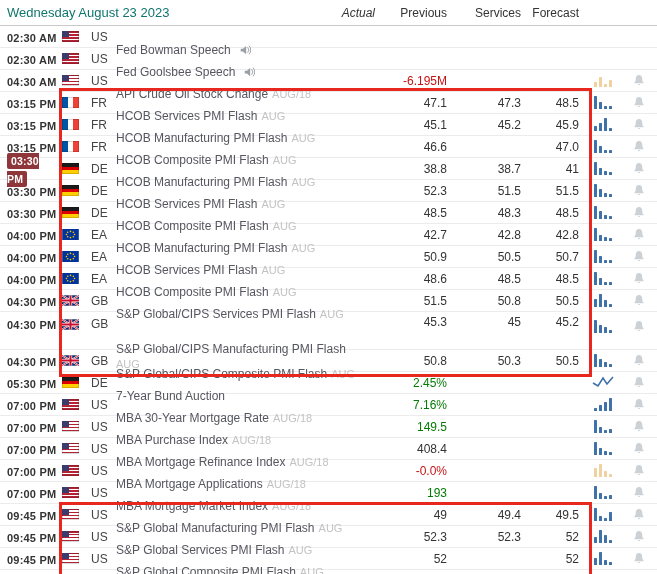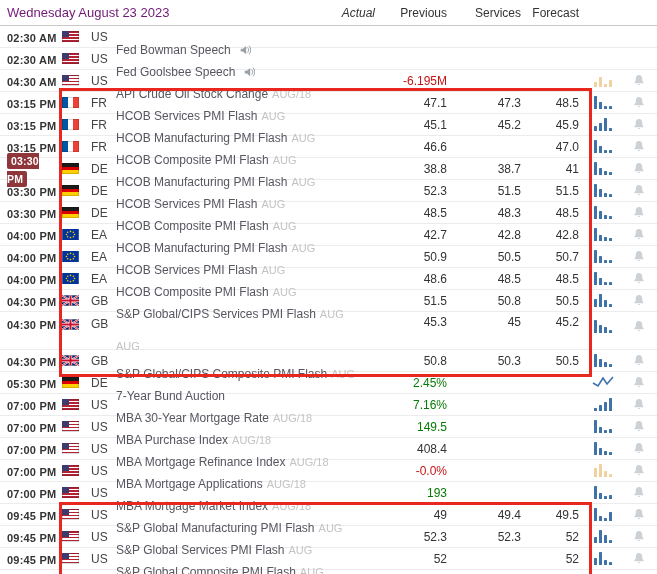--- a/index.html
+++ b/index.html
@@ -17,21 +17,21 @@
   .row.tall .c-country{padding-top:2px;}
   .c-event{flex:1;min-width:0;white-space:nowrap;overflow:visible;margin-top:24px;}
   .c-num{flex:none;text-align:right;padding-right:6px;box-sizing:border-box;
          font-size:12px;color:#333;}
   .c-actual{width:58px;font-style:italic;}.c-prev{width:72px;}.c-cons{width:74px;}.c-fcst{width:58px;}
   .c-chart{width:36px;flex:none;display:flex;justify-content:center;align-items:flex-end;height:100%;padding-bottom:4px;box-sizing:border-box;}
   .c-bell{width:36px;flex:none;display:flex;justify-content:center;align-items:center;}
   .row.tall .c-chart{align-items:flex-start;padding-top:4px;}
   .row.tall .c-bell{align-items:flex-start;padding-top:5px;}
 
-  .h-date{flex:1;padding-left:7px;font-size:13px;color:#701a75;}
+  .h-date{flex:1;padding-left:7px;font-size:13px;color:#0f766e;}
 
   .time-text{font-size:11px;font-weight:700;color:#333;letter-spacing:.2px;}
   .time-badge{background:#8e3639;color:#fff;padding:2px 4px;border-radius:2px;
               font-size:10.5px;}
   .cc{font-size:12px;color:#444;}
 
   .event-link{font-size:12px;color:#565660;text-decoration:none;cursor:pointer;}
   .ref{color:#c3c3c3;font-size:11px;margin-left:4px;}
   .ref.block{display:block;margin-left:0;line-height:15px;}
 
@@ -501,21 +501,21 @@
               <rect width="60" height="36" fill="#012169"></rect>
               <path d="M0,0 60,36 M60,0 0,36" stroke="#fff" stroke-width="7"></path>
               <path d="M0,0 60,36 M60,0 0,36" stroke="#C8102E" stroke-width="3"></path>
               <path d="M30,0 V36 M0,18 H60" stroke="#fff" stroke-width="12"></path>
               <path d="M30,0 V36 M0,18 H60" stroke="#C8102E" stroke-width="7"></path>
             </svg>
           </span>
       <span class="cc">GB</span>
     </div>
     <div class="c-event">
-      <a class="event-link"><span class="ref block">AUG</span></a>
+      <a class="event-link"><span class="ev">S&amp;P Global/CIPS Manufacturing PMI Flash</span><span class="ref block">AUG</span></a>
     </div>
     <div class="c-num c-actual"></div>
     <div class="c-num c-prev">45.3</div>
     <div class="c-num c-cons">45</div>
     <div class="c-num c-fcst">45.2</div>
     <div class="c-chart">
           <span class="bars">
             <span style="height: 13px; background: rgb(63, 114, 168);"></span>
             <span style="height: 8px; background: rgb(63, 114, 168);"></span>
             <span style="height: 6px; background: rgb(63, 114, 168);"></span>

